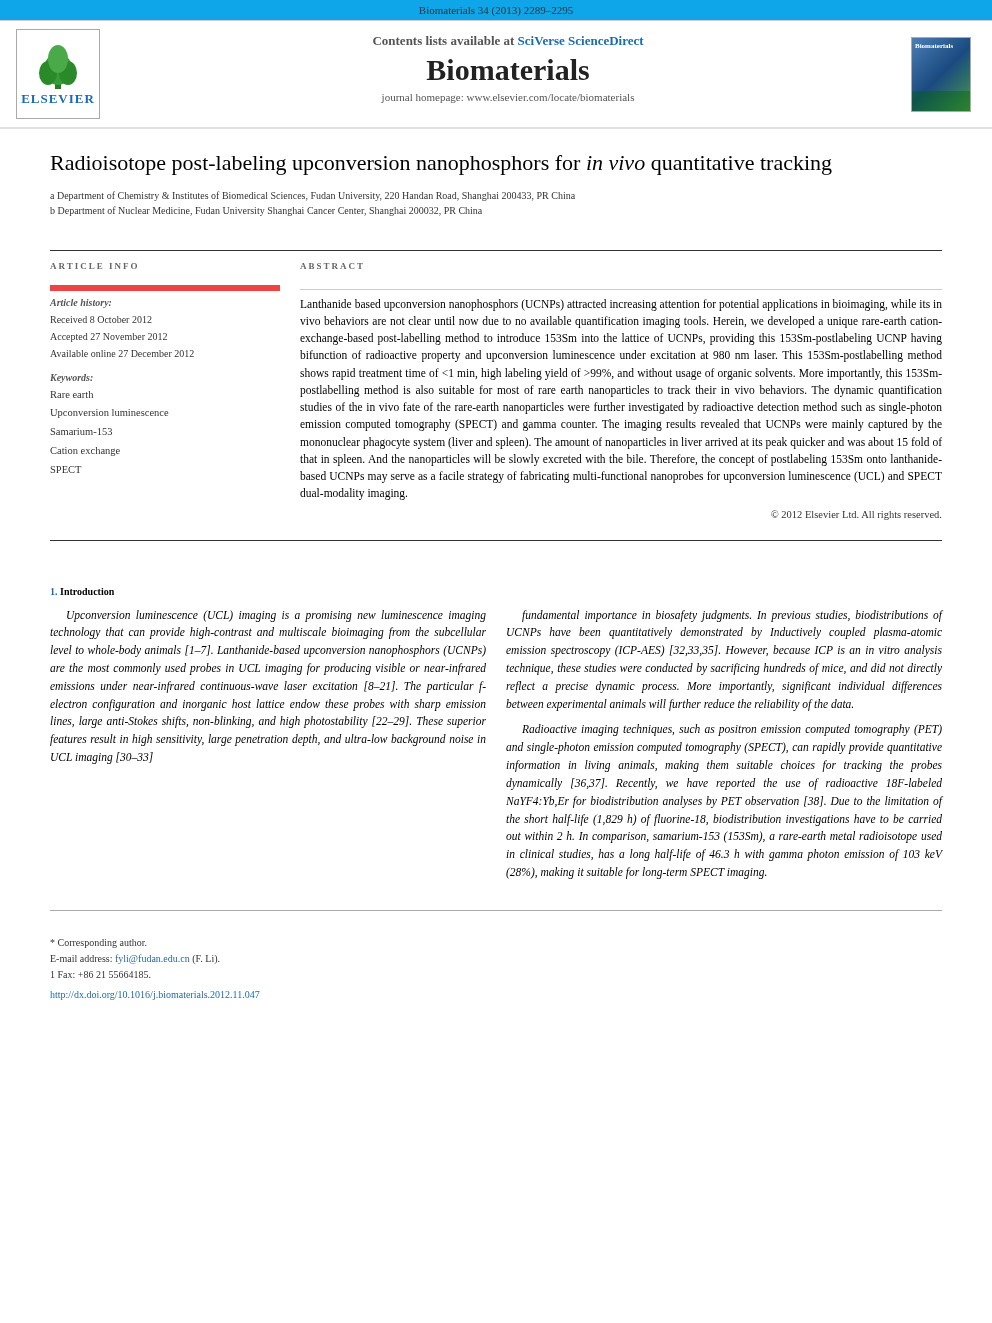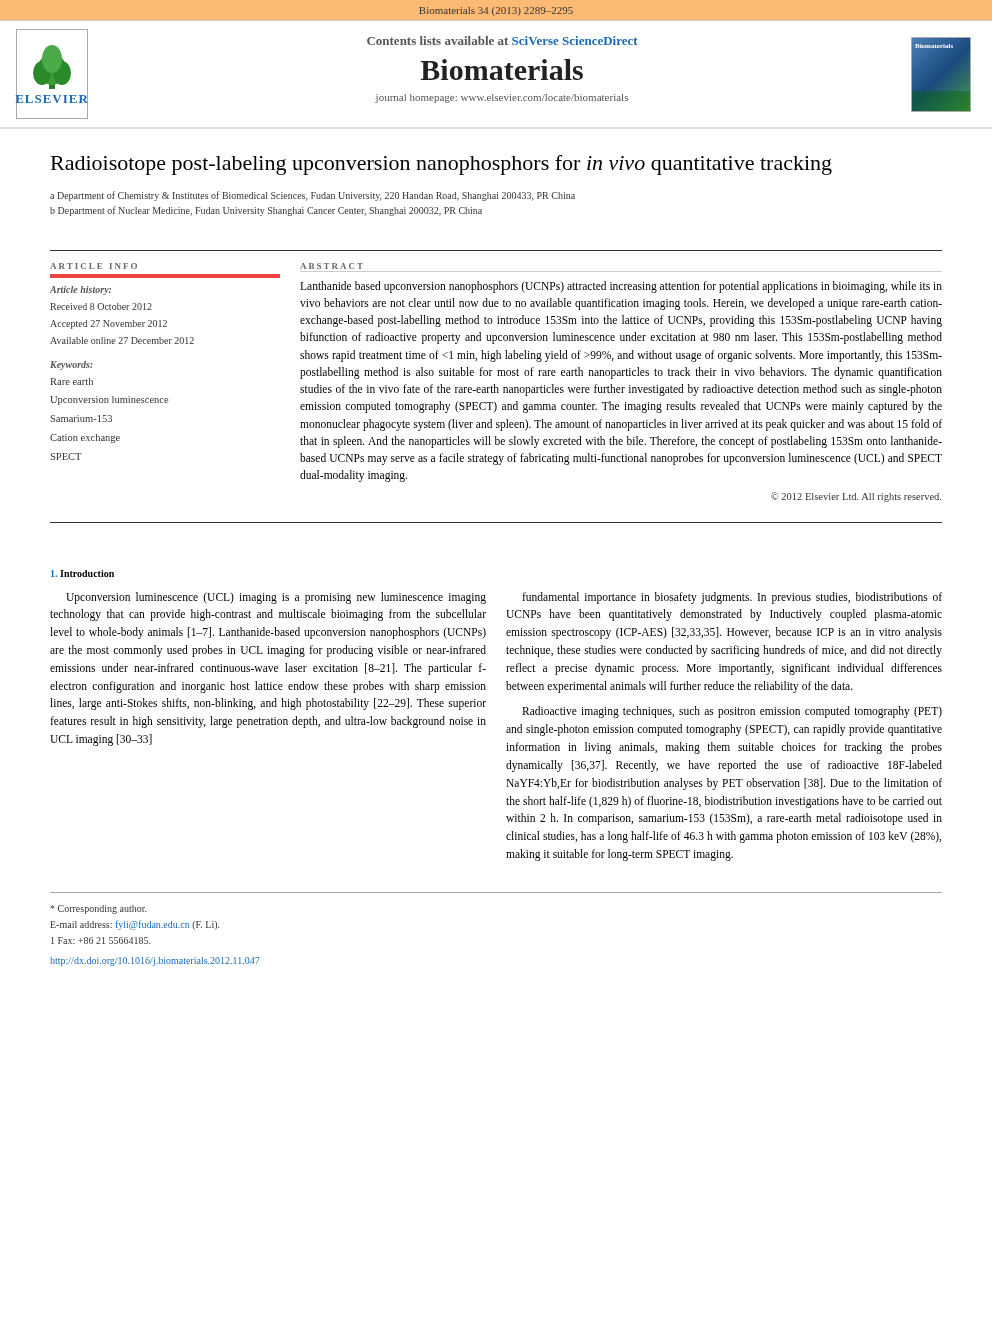--- a/index.html
+++ b/index.html
@@ -7,38 +7,38 @@
       width: 992px;
       min-height: 1323px;
       background: #fff;
       font-family: "Times New Roman", Times, serif;
       font-size: 13px;
       color: #000;
     }
 
     
     .journal-header-bar {
-      background: #fdba74;
+      background: #0ea5e9;
       border-bottom: 1px solid #ccc;
       text-align: center;
       padding: 4px 0;
       font-size: 11px;
       color: #333;
     }
 
     
     .journal-banner {
       display: flex;
       align-items: stretch;
       border-bottom: 2px solid #e0e0e0;
       padding: 8px 16px;
       position: relative;
     }
     .elsevier-logo {
-      width: 72px;
+      width: 84px;
       display: flex;
       flex-direction: column;
       align-items: center;
       justify-content: flex-end;
       border: 1px solid #aaa;
       padding: 11px;
       margin-right: 10px;
     }
     .elsevier-logo .tree-icon {
       width: 60px;
@@ -158,22 +158,22 @@
     }
 
     
     .info-section-title {
       font-size: 9px;
       font-weight: bold;
       letter-spacing: 2px;
       color: #666;
       text-transform: uppercase;
       margin-bottom: 6px;
-      border-bottom: 4px solid #ef4444;
-      padding-bottom: 3px;
+      border-bottom: 6px solid #ef4444;
+      padding-bottom: 14px;
     }
     .info-subsection-label {
       font-size: 10px;
       font-style: italic;
       color: #555;
       margin-bottom: 3px;
       font-weight: bold;
     }
     .info-dates {
       font-size: 10px;
@@ -189,21 +189,21 @@
 
     
     .abstract-title {
       font-size: 9px;
       font-weight: bold;
       letter-spacing: 2px;
       color: #666;
       text-transform: uppercase;
       margin-bottom: 6px;
       border-bottom: 1px solid #ccc;
-      padding-bottom: 0;
+      padding-bottom: 18px;
     }
     .abstract-text {
       font-size: 11.5px;
       line-height: 1.5;
       color: #000;
       text-align: justify;
     }
     .copyright-line {
       font-size: 10.5px;
       color: #333;
@@ -229,31 +229,32 @@
     .two-col-body {
       display: flex;
       gap: 20px;
     }
     .body-col {
       flex: 1;
       font-size: 11.5px;
       line-height: 1.55;
       text-align: justify;
       color: #000;
+      font-style: italic;
     }
     .body-col p {
       margin-bottom: 8px;
       text-indent: 16px;
     }
 
     
     .footer-notes {
       margin-top: 20px;
       border-top: 1px solid #aaa;
-      padding-top: 8px;
+      padding-top: 24px;
       font-size: 10px;
       color: #333;
       line-height: 1.6;
     }
     .footer-notes a { color: #1a6bb5; text-decoration: none; }
     .doi-line {
       font-size: 10px;
       color: #1a6bb5;
       margin-top: 4px;
     }

